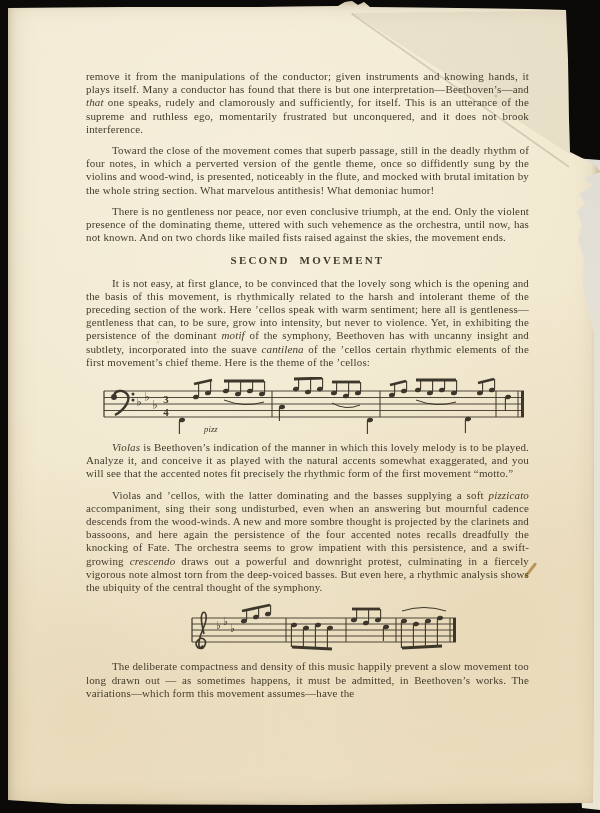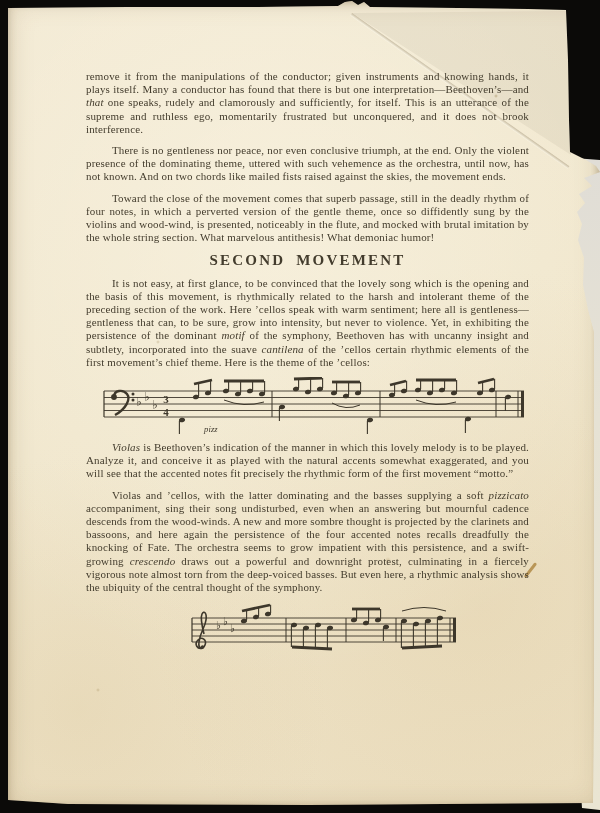--- a/index.html
+++ b/index.html
@@ -52,41 +52,41 @@
     transform:rotate(38deg);background:#b08a45;opacity:.85;border-radius:2px;
   }
   .content{
     position:absolute;left:78px;top:70px;width:443px;z-index:5;
     color:var(--ink);font:11px/13.2px "Liberation Serif",serif;
     text-align:justify;letter-spacing:.15px;
   }
   .content p{margin:0 0 8px;text-indent:26px;}
   .content p.flush{text-indent:0;}
   .content h2{
-    font-size:15px;font-weight:700;letter-spacing:2.2px;word-spacing:5px;
+    font-size:11px;font-weight:700;letter-spacing:2.2px;word-spacing:5px;
     text-align:center;margin:10px 0 9px;text-indent:0;color:var(--ink);
   }
   .content em{font-style:italic;}
   .music{display:block;margin:2px 0 6px;}
   .music.second{margin:6px 0 6px;}
 </style>
 </head>
 <body>
 
 <div class="scan">
   <div class="under-page"></div>
   <div class="paper">
     <div class="corner-shade"></div>
     <div class="speckles"></div>
     <div class="crease"></div>
     <div class="scratch"></div>
     <div class="content">
       <p class="flush"><span>remove it from the manipulations of the conductor; given instruments and knowing hands, it plays itself.  Many a conductor has found that there is but one interpretation—Beethoven’s—and </span><em>that</em><span> one speaks, rudely and clamorously and sufficiently, for itself.  This is an utterance of the supreme and ruthless ego, momentarily frustrated but unconquered, and it does not brook interference.</span></p>
+      <p><span>Toward the close of the movement comes that superb passage, still in the deadly rhythm of four notes, in which a perverted version of the gentle theme, once so diffidently sung by the violins and wood-wind, is presented, noticeably in the flute, and mocked with brutal imitation by the whole string section.  What marvelous antithesis!  What demoniac humor!</span></p>
       <p><span>There is no gentleness nor peace, nor even conclusive triumph, at the end.  Only the violent presence of the dominating theme, uttered with such vehemence as the orchestra, until now, has not known.  And on two chords like mailed fists raised against the skies, the movement ends.</span></p>
-      <p><span>Toward the close of the movement comes that superb passage, still in the deadly rhythm of four notes, in which a perverted version of the gentle theme, once so diffidently sung by the violins and wood-wind, is presented, noticeably in the flute, and mocked with brutal imitation by the whole string section.  What marvelous antithesis!  What demoniac humor!</span></p>
       <h2>SECOND MOVEMENT</h2>
       <p><span>It is not easy, at first glance, to be convinced that the lovely song which is the opening and the basis of this movement, is rhythmically related to the harsh and intolerant theme of the preceding section of the work.  Here ’cellos speak with warm sentiment; here all is gentleness—gentleness that can, to be sure, grow into intensity, but never to violence.  Yet, in exhibiting the persistence of the dominant </span><em>motif</em><span> of the symphony, Beethoven has with uncanny insight and subtlety, incorporated into the suave </span><em>cantilena</em><span> of the ’cellos certain rhythmic elements of the first movement’s chief theme.  Here is the theme of the ’cellos:</span></p>
       <svg class="music" width="443" height="58" viewBox="0 0 443 58">
           <line x1="18" y1="14" x2="438" y2="14" stroke="#3d372b" stroke-width="0.9"></line>
           <line x1="18" y1="20.5" x2="438" y2="20.5" stroke="#3d372b" stroke-width="0.9"></line>
           <line x1="18" y1="27" x2="438" y2="27" stroke="#3d372b" stroke-width="0.9"></line>
           <line x1="18" y1="33.5" x2="438" y2="33.5" stroke="#3d372b" stroke-width="0.9"></line>
           <line x1="18" y1="40" x2="438" y2="40" stroke="#3d372b" stroke-width="0.9"></line>
           <line x1="18" y1="14" x2="18" y2="40" stroke="#3d372b" stroke-width="1.2"></line>
           <line x1="186" y1="14" x2="186" y2="40" stroke="#3d372b" stroke-width="1"></line>
@@ -213,15 +213,16 @@
           <line x1="316" y1="46" x2="356" y2="44" stroke="#3d372b" stroke-width="2.8"></line>
           <ellipse cx="318" cy="19" rx="3.1" ry="2.2" fill="#3d372b" transform="rotate(-15 318 19)"></ellipse>
           <line x1="315.4" y1="20" x2="315.4" y2="46.03" stroke="#3d372b" stroke-width="1.1"></line>
           <ellipse cx="330" cy="22" rx="3.1" ry="2.2" fill="#3d372b" transform="rotate(-15 330 22)"></ellipse>
           <line x1="327.4" y1="23" x2="327.4" y2="45.43" stroke="#3d372b" stroke-width="1.1"></line>
           <ellipse cx="342" cy="19" rx="3.1" ry="2.2" fill="#3d372b" transform="rotate(-15 342 19)"></ellipse>
           <line x1="339.4" y1="20" x2="339.4" y2="44.83" stroke="#3d372b" stroke-width="1.1"></line>
           <ellipse cx="354" cy="16" rx="3.1" ry="2.2" fill="#3d372b" transform="rotate(-15 354 16)"></ellipse>
           <line x1="351.4" y1="17" x2="351.4" y2="44.230000000000004" stroke="#3d372b" stroke-width="1.1"></line>
         </svg>
+      <p><span>The deliberate compactness and density of this music happily prevent a slow movement too long drawn out — as sometimes happens, it must be admitted, in Beethoven’s works.  The variations—which form this movement assumes—have the</span></p>
     </div>
   </div>
 </div>
 
 </body></html>

